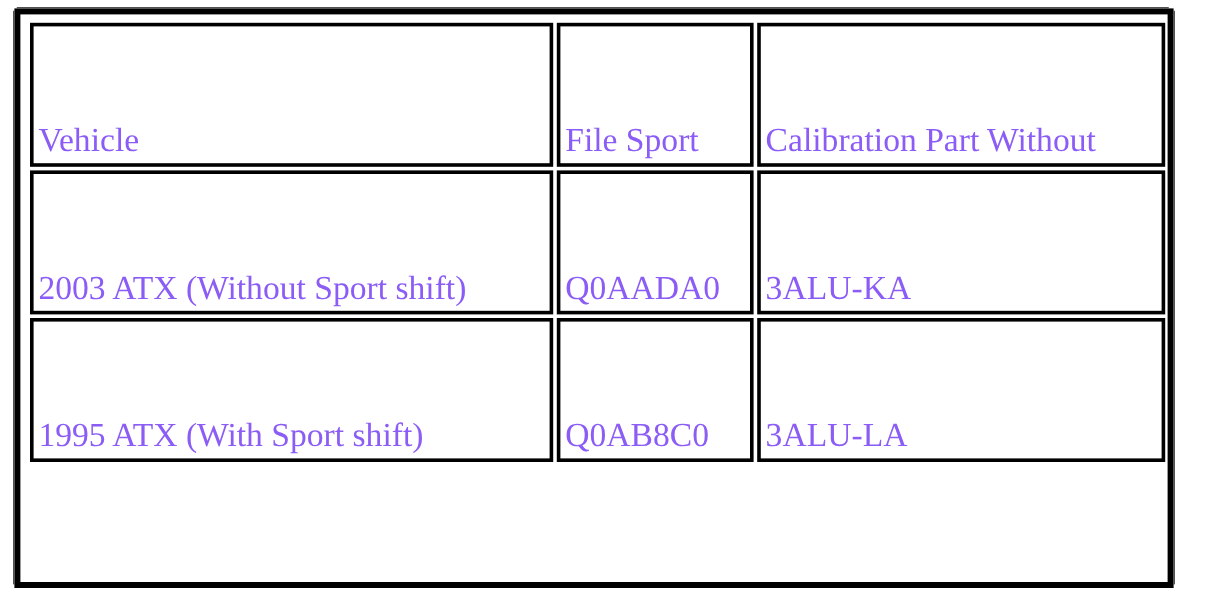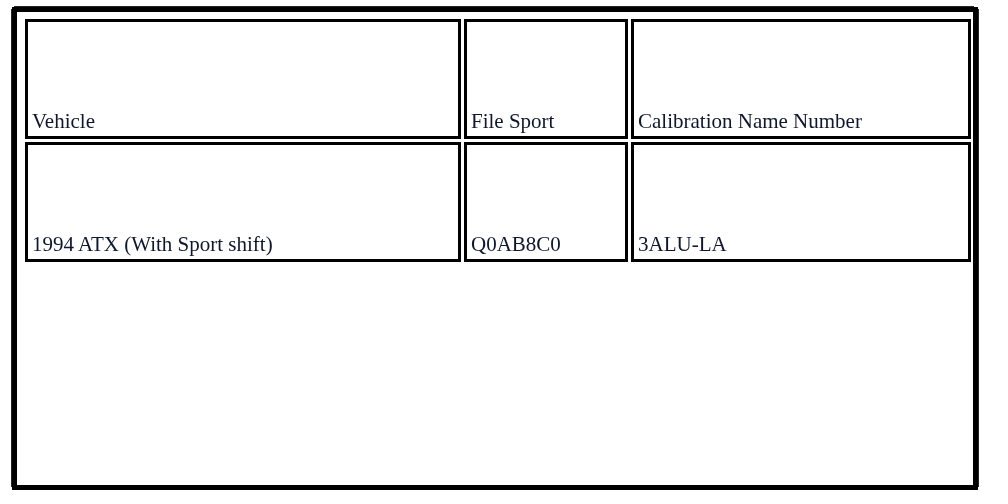--- a/index.html
+++ b/index.html
@@ -44,24 +44,24 @@
     border-spacing: 3px 3px;
     table-layout: fixed;
   }
 
   .doc-table td {
     border: 3px solid #000000;
     background: #ffffff;
     vertical-align: bottom;
     padding: 0 0 4px 4px;
     height: 110px;
-    font-size: 21px;
+    font-size: 28px;
     line-height: 1.0;
     letter-spacing: 0px;
-    color: #0f172a;
+    color: #8b5cf6;
     white-space: nowrap;
     overflow: hidden;
   }
 
   .col-vehicle   { width: 436px; }
   .col-filename  { width: 164px; }
   .col-calpart   { width: 340px; }
 
   .cell-text {
     display: block;
@@ -103,31 +103,42 @@
 
       <thead>
         <tr>
           <td>
             <span class="cell-text">Vehicle</span>
           </td>
           <td>
             <span class="cell-text">File Sport</span>
           </td>
           <td>
-            <span class="cell-text">Calibration Name Number</span>
+            <span class="cell-text">Calibration Part Without</span>
           </td>
         </tr>
       </thead>
 
       <tbody>
 
+        <tr>
+          <td>
+            <span class="cell-text">2003 ATX (Without Sport shift)</span>
+          </td>
+          <td>
+            <span class="cell-text">Q0AADA0</span>
+          </td>
+          <td>
+            <span class="cell-text">3ALU-KA</span>
+          </td>
+        </tr>
 
         <tr>
           <td>
-            <span class="cell-text">1994 ATX (With Sport shift)</span>
+            <span class="cell-text">1995 ATX (With Sport shift)</span>
           </td>
           <td>
             <span class="cell-text">Q0AB8C0</span>
           </td>
           <td>
             <span class="cell-text">3ALU-LA</span>
           </td>
         </tr>
       </tbody>
     </table>

